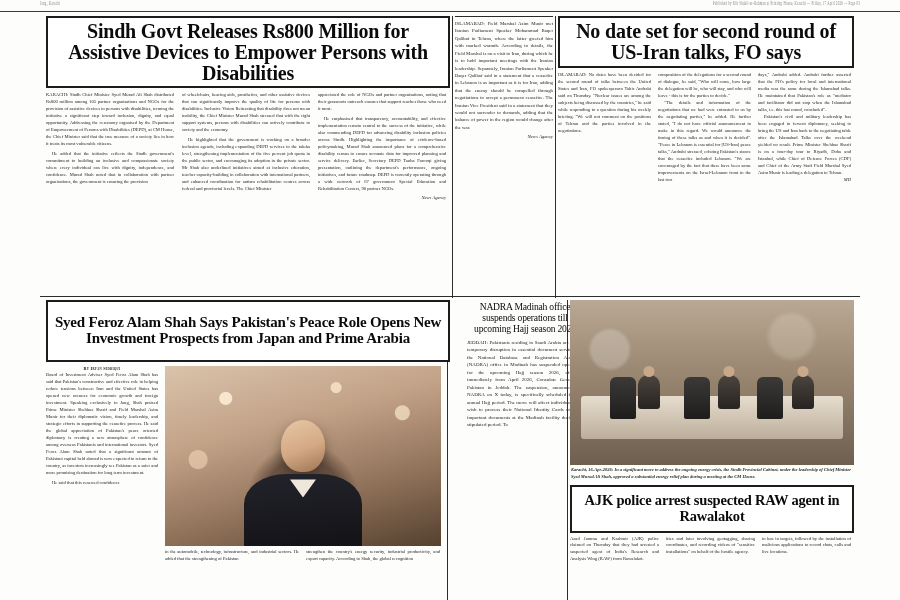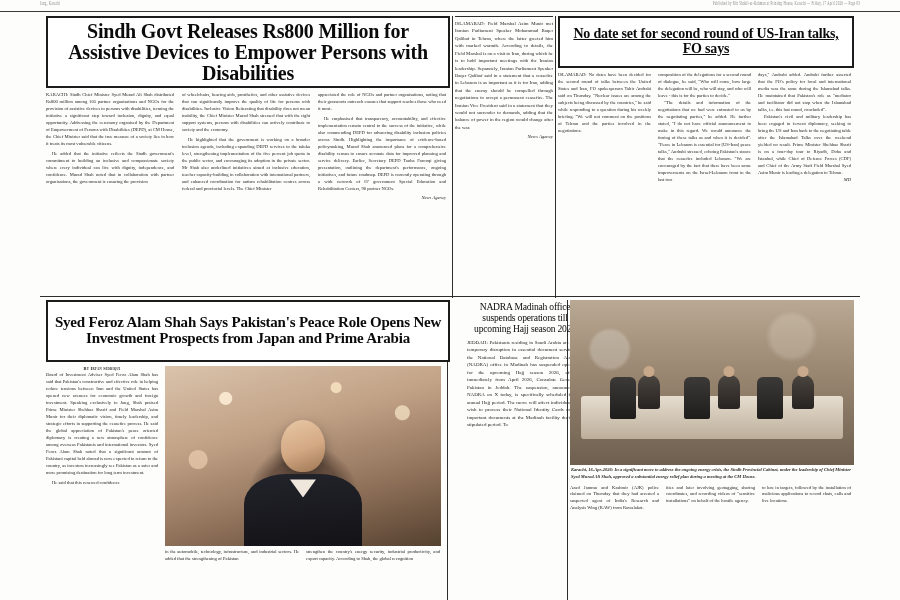--- a/index.html
+++ b/index.html
@@ -76,21 +76,21 @@
     display: flex; gap: 8px; margin-top: 4px; height: 200px;
   }
   #story-sindh .col { width: 128px; }
   #story-sindh .col.c3 { width: 128px; }
 
   #story-fm { position: absolute; left: 455px; top: 4px; width: 98px; height: 282px; }
   #story-fm .hl { font-size: 8.6px; }
   #story-fm .body-txt { font-size: 4.8px; line-height: 1.55; }
 
   #story-iran { position: absolute; left: 558px; top: 4px; width: 296px; height: 282px; }
-  #story-iran .hl { font-size: 14px; text-decoration: underline; }
+  #story-iran .hl { font-size: 20px; }
   #story-iran .cols { display: flex; gap: 7px; margin-top: 4px; }
   #story-iran .col { width: 93px; }
 
   
   .vsep { position: absolute; top: 4px; width: 1px; background: #2d2d2d; }
 
   
   .bot-sec { position: absolute; left: 0; top: 300px; width: 900px; height: 300px; }
 
   #story-feroz { position: absolute; left: 46px; top: 0px; width: 404px; height: 300px; }
@@ -336,20 +336,23 @@
         <div class="seat" style="left:14%;"></div>
         <div class="seat" style="left:40%;"></div>
         <div class="seat" style="left:66%;"></div>
         <div class="person" style="left:24%;"></div>
         <div class="person" style="left:52%;"></div>
         <div class="person" style="left:78%;"></div>
       </div>
       <div class="caption">Karachi, 16-Apr-2026: In a significant move to address the ongoing energy crisis, the Sindh Provincial Cabinet, under the leadership of Chief Minister Syed Murad Ali Shah, approved a substantial energy relief plan during a meeting at the CM House.</div>
 
       <div id="story-ajk">
+        <div class="hl-box thick" style="height:48px; display:flex; align-items:center; justify-content:center;">
+          <div class="hl">AJK police arrest suspected RAW agent in Rawalakot</div>
+        </div>
         <div class="cols">
           <div class="col">
             <div class="body-txt">
               <p class="first"><span>Azad Jammu and Kashmir (AJK) police claimed on Thursday that they had arrested a suspected agent of India's Research and Analysis Wing (RAW) from Rawalakot.</span></p>
             </div>
           </div>
           <div class="col">
             <div class="body-txt">
               <p class="first"><span>ities and later involving geotagging, sharing coordinates, and recording videos of "sensitive installations" on behalf of the hostile agency.</span></p>
             </div>

